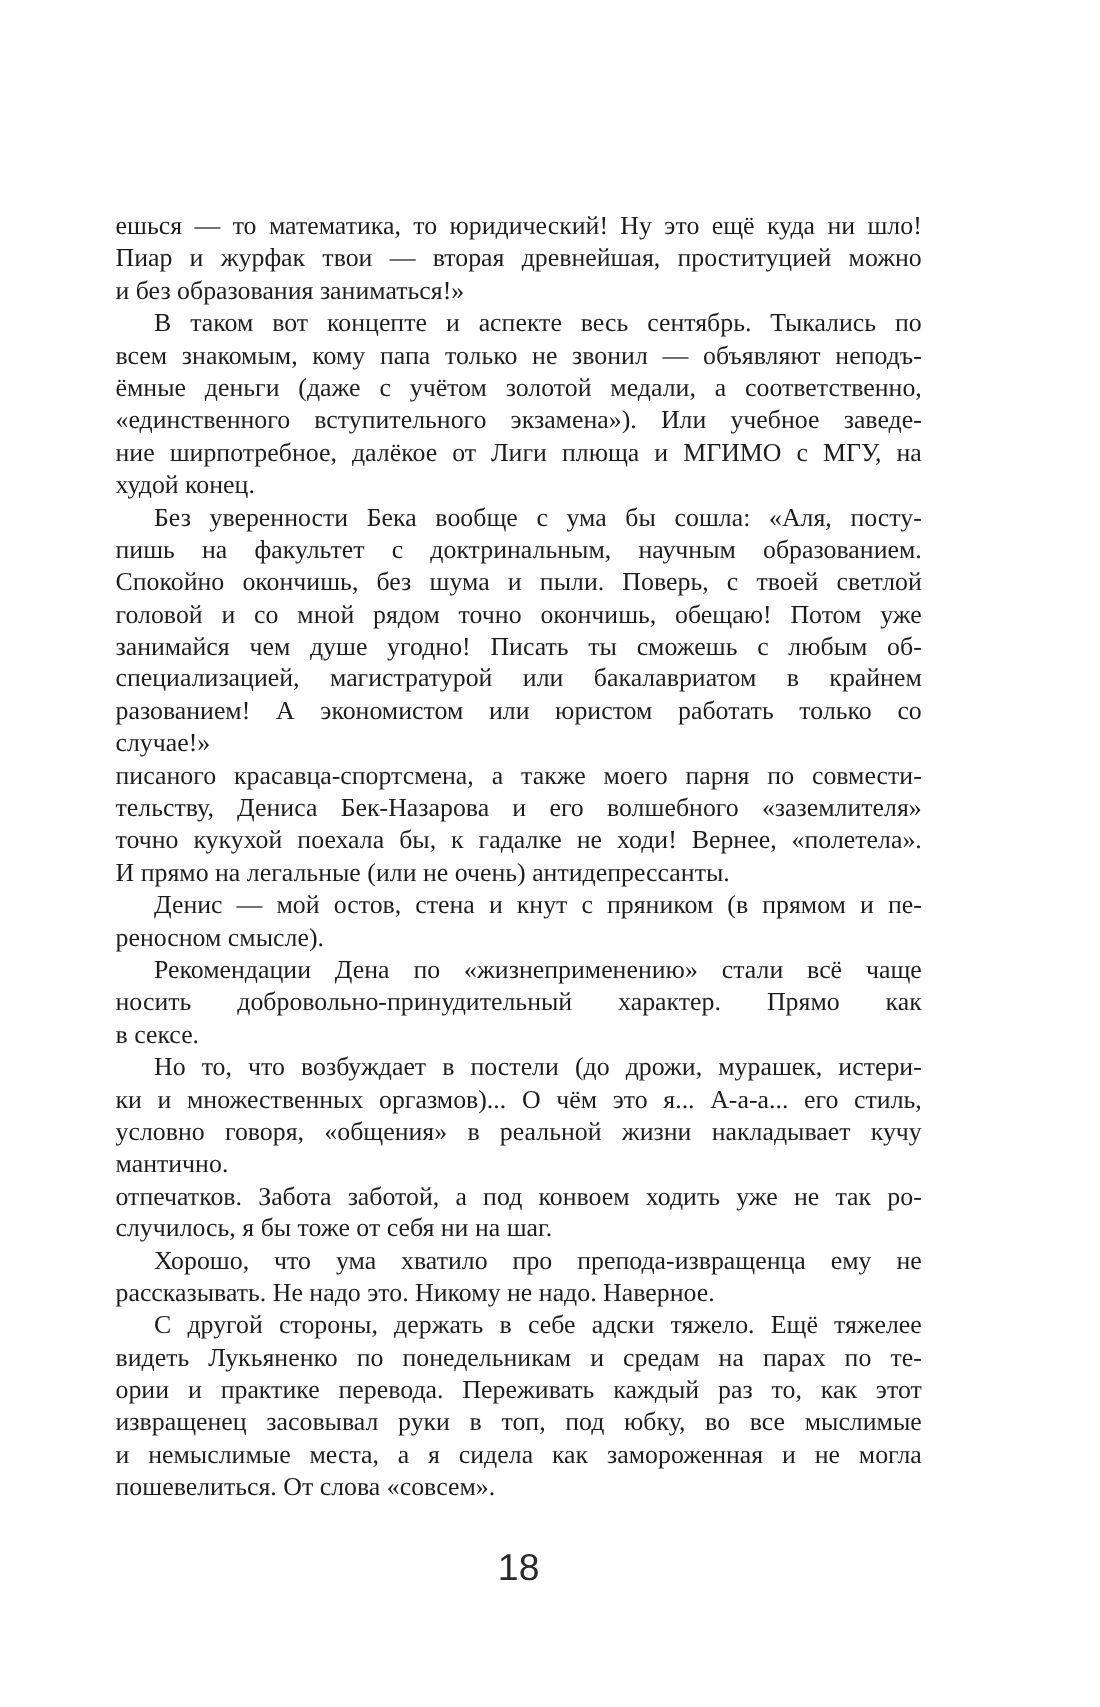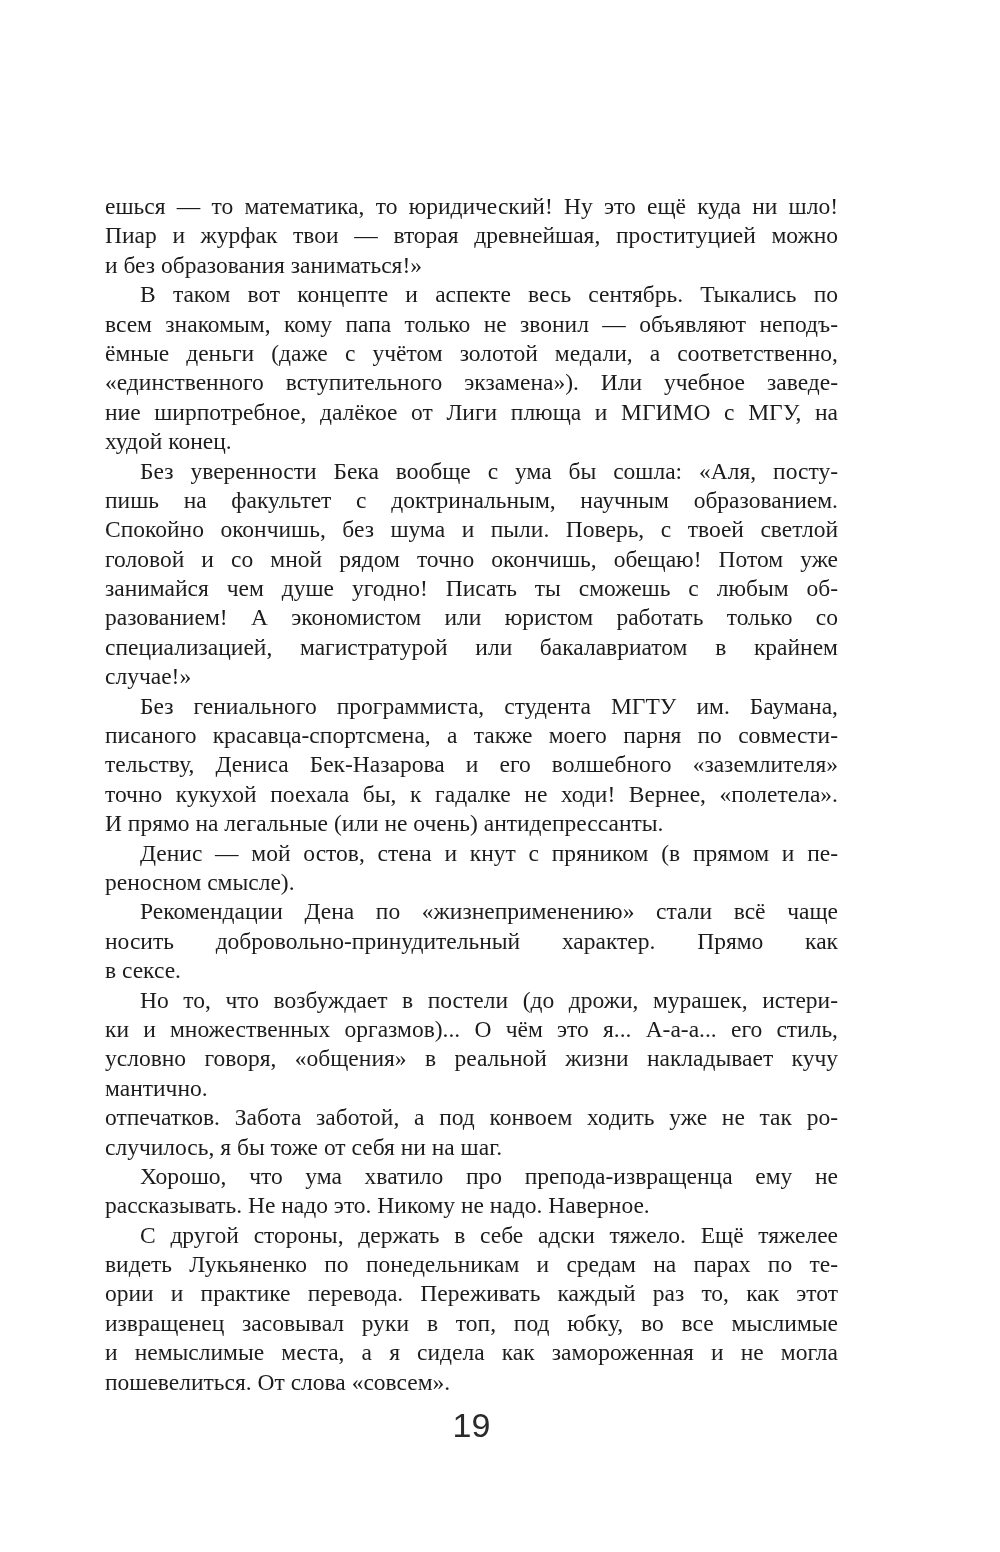--- a/index.html
+++ b/index.html
@@ -67,26 +67,25 @@
         <div class="line">«единственного вступительного экзамена»). Или учебное заведе-</div>
         <div class="line">ние ширпотребное, далёкое от Лиги плюща и МГИМО с МГУ, на</div>
         <div class="line last">худой конец.</div>
       </div>
       <div class="paragraph">
         <div class="line indent">Без уверенности Бека вообще с ума бы сошла: «Аля, посту-</div>
         <div class="line">пишь на факультет с доктринальным, научным образованием.</div>
         <div class="line">Спокойно окончишь, без шума и пыли. Поверь, с твоей светлой</div>
         <div class="line">головой и со мной рядом точно окончишь, обещаю! Потом уже</div>
         <div class="line">занимайся чем душе угодно! Писать ты сможешь с любым об-</div>
+        <div class="line">специализацией, магистратурой или бакалавриатом в крайнем</div>
         <div class="line">разованием! А экономистом или юристом работать только со</div>
-        <div class="line">специализацией, магистратурой или бакалавриатом в крайнем</div>
         <div class="line last">случае!»</div>
       </div>
       <div class="paragraph">
-        <div class="line indent">Без гениального программиста, студента МГТУ им. Баумана,</div>
         <div class="line">писаного красавца-спортсмена, а также моего парня по совмести-</div>
         <div class="line">тельству, Дениса Бек-Назарова и его волшебного «заземлителя»</div>
         <div class="line">точно кукухой поехала бы, к гадалке не ходи! Вернее, «полетела».</div>
         <div class="line last">И прямо на легальные (или не очень) антидепрессанты.</div>
       </div>
       <div class="paragraph">
         <div class="line indent">Денис — мой остов, стена и кнут с пряником (в прямом и пе-</div>
         <div class="line last">реносном смысле).</div>
       </div>
       <div class="paragraph">
@@ -110,14 +109,14 @@
       </div>
       <div class="paragraph">
         <div class="line indent">С другой стороны, держать в себе адски тяжело. Ещё тяжелее</div>
         <div class="line">видеть Лукьяненко по понедельникам и средам на парах по те-</div>
         <div class="line">ории и практике перевода. Переживать каждый раз то, как этот</div>
         <div class="line">извращенец засовывал руки в топ, под юбку, во все мыслимые</div>
         <div class="line">и немыслимые места, а я сидела как замороженная и не могла</div>
         <div class="line last">пошевелиться. От слова «совсем».</div>
       </div>
     </main>
-  <div class="page-number">19</div>
+  <div class="page-number">18</div>
 </div>
 
 </body></html>

